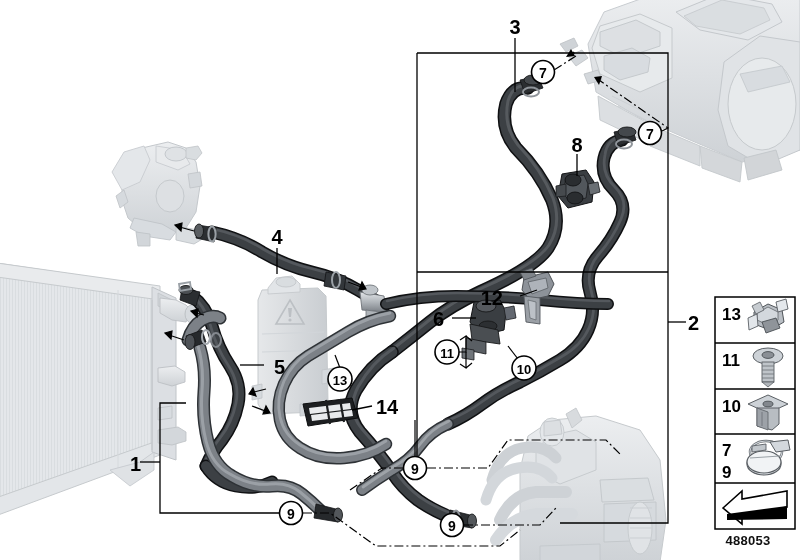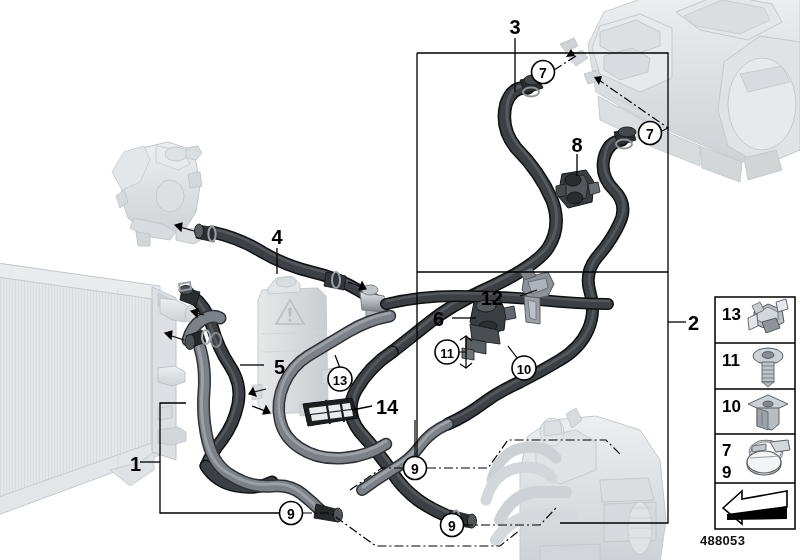--- a/index.html
+++ b/index.html
@@ -2,21 +2,21 @@
 <html><head>
 <meta charset="utf-8">
 <style>
   html,body{margin:0;padding:0;background:#ffffff;}
   body{width:800px;height:560px;overflow:hidden;font-family:"Liberation Sans",sans-serif;}
   #stage{position:relative;width:800px;height:560px;background:#fff;}
   svg.layer{position:absolute;left:0;top:0;width:800px;height:560px;}
   .callout-num{font-family:"Liberation Sans",sans-serif;font-weight:bold;fill:#000;}
   .circ-num{font-family:"Liberation Sans",sans-serif;font-weight:bold;fill:#000;text-anchor:middle;}
   .legend-num{font-family:"Liberation Sans",sans-serif;font-weight:bold;fill:#000;}
-  .partno{position:absolute;left:700px;top:533px;width:96px;text-align:left;
+  .partno{position:absolute;left:700px;top:533px;width:96px;text-align:center;
           font-family:"Liberation Sans",sans-serif;font-size:13px;font-weight:bold;color:#111;letter-spacing:0.3px;}
 </style>
 </head>
 <body>
 
 <div id="stage">
 
 <svg class="layer" viewBox="0 0 800 560">
   <defs>
     <linearGradient id="gRad" x1="0" y1="0" x2="1" y2="1">

